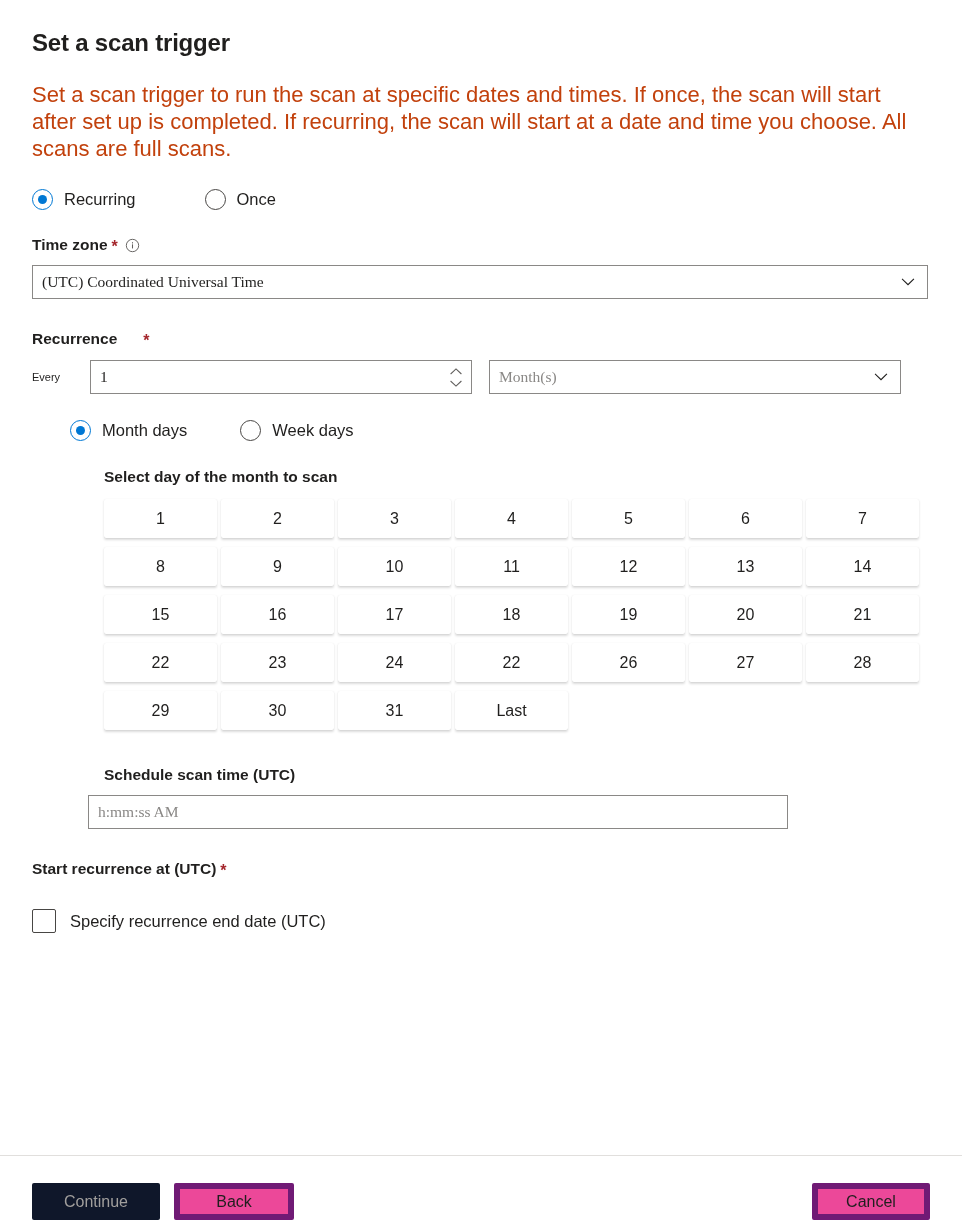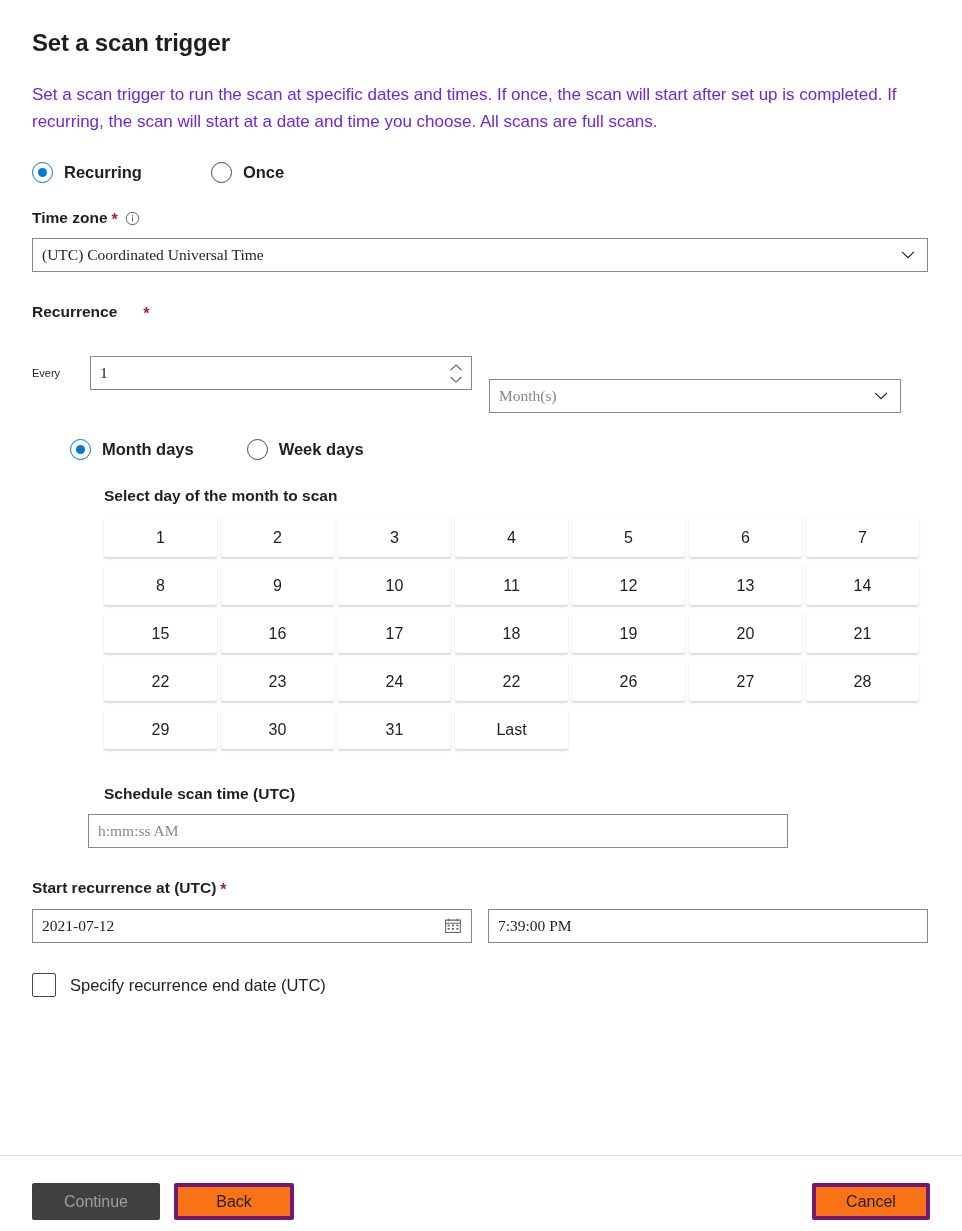--- a/index.html
+++ b/index.html
@@ -38,40 +38,39 @@
     font-size: 24px;
     font-weight: 600;
     letter-spacing: -0.2px;
     color: #201f1e;
     margin: 0;
     padding-top: 11px;
     line-height: 32px;
   }
 
   .description {
-    font-size: 17px;
+    font-size: 22px;
     line-height: 27px;
-    color: #6d28d9;
+    color: #c2410c;
     margin: 0;
     padding-top: 22px;
     width: 896px;
     font-weight: 400;
   }
 
   
   .radio-row {
     display: flex;
     align-items: center;
     padding-top: 27px;
   }
   .radio-item {
     display: flex;
     align-items: center;
     cursor: pointer;
-    font-weight: bold;
   }
   .radio-mark {
     width: 21px;
     height: 21px;
     border-radius: 50%;
     border: 1.4px solid #484644;
     box-sizing: border-box;
     position: relative;
     flex: none;
   }
@@ -177,21 +176,20 @@
     flex-direction: column;
     align-items: center;
     justify-content: center;
     cursor: pointer;
   }
   .spinner svg { display: block; }
   .unit-select {
     width: 412px;
     flex: none;
     margin-left: 17px;
-    margin-top: 46px;
   }
 
   .sub-radio-row {
     padding-top: 26px;
     padding-left: 38px;
     display: flex;
     align-items: flex-end;
   }
   .sub-radio-gap { width: 53px; flex: none; }
   .radio-gap-main { width: 69px; flex: none; }
@@ -301,32 +299,32 @@
     display: flex;
     align-items: center;
     padding: 0 32px;
   }
   .btn {
     height: 37px;
     min-width: 80px;
     padding: 0 18px;
     font-size: 16px;
     font-family: "Liberation Sans", sans-serif;
-    background: #f97316;
-    border: 4px solid #701a75;
+    background: #ec4899;
+    border: 6px solid #701a75;
     color: #201f1e;
     border-radius: 2px;
     cursor: pointer;
     display: inline-flex;
     align-items: center;
     justify-content: center;
     box-sizing: border-box;
   }
   .btn-continue {
-    background: #404040;
+    background: #0f172a;
     border: none;
     color: #a19f9d;
     width: 128px;
     cursor: default;
   }
   .btn-back { width: 120px; margin-left: 14px; }
   .btn-cancel { width: 118px; }
   .footer-spacer { flex: 1 1 auto; }
 </style>
 </head>
@@ -451,42 +449,20 @@
 
     <div class="sst-label">Schedule scan time (UTC)</div>
     <div class="input-box sst-input">
       <span class="val ph">h:mm:ss AM</span>
     </div>
 
     <div class="field-label sr-label">
       <span>Start recurrence at (UTC)</span>
       <span class="req-star">*</span>
     </div>
-    <div class="sr-row">
-      <div class="input-box date-box">
-        <span class="val">2021-07-12</span>
-        <span class="cal-icon">
-          <svg width="18" height="18" viewBox="0 0 18 18" fill="none">
-            <rect x="1.6" y="3.2" width="14.8" height="12.2" stroke="#605e5c" stroke-width="1" fill="none"></rect>
-            <rect x="1.6" y="3.2" width="14.8" height="3" fill="#ffffff" stroke="#605e5c" stroke-width="1"></rect>
-            <rect x="4.4" y="1.6" width="1" height="2.6" fill="#605e5c"></rect>
-            <rect x="12.6" y="1.6" width="1" height="2.6" fill="#605e5c"></rect>
-            <rect x="3.6" y="7.6" width="2" height="1.7" fill="#605e5c"></rect>
-            <rect x="8" y="7.6" width="2" height="1.7" fill="#605e5c"></rect>
-            <rect x="12.4" y="7.6" width="2" height="1.7" fill="#605e5c"></rect>
-            <rect x="3.6" y="11" width="2" height="1.7" fill="#605e5c"></rect>
-            <rect x="8" y="11" width="2" height="1.7" fill="#605e5c"></rect>
-            <rect x="12.4" y="11" width="2" height="1.7" fill="#605e5c"></rect>
-          </svg>
-        </span>
-      </div>
-      <div class="input-box time-box">
-        <span class="val">7:39:00 PM</span>
-      </div>
-    </div>
 
     <div class="check-row">
       <span class="check-mark"></span>
       <span class="check-label">Specify recurrence end date (UTC)</span>
     </div>
 
   </div>
 
   <div class="footer">
     <button class="btn btn-continue">Continue</button>

